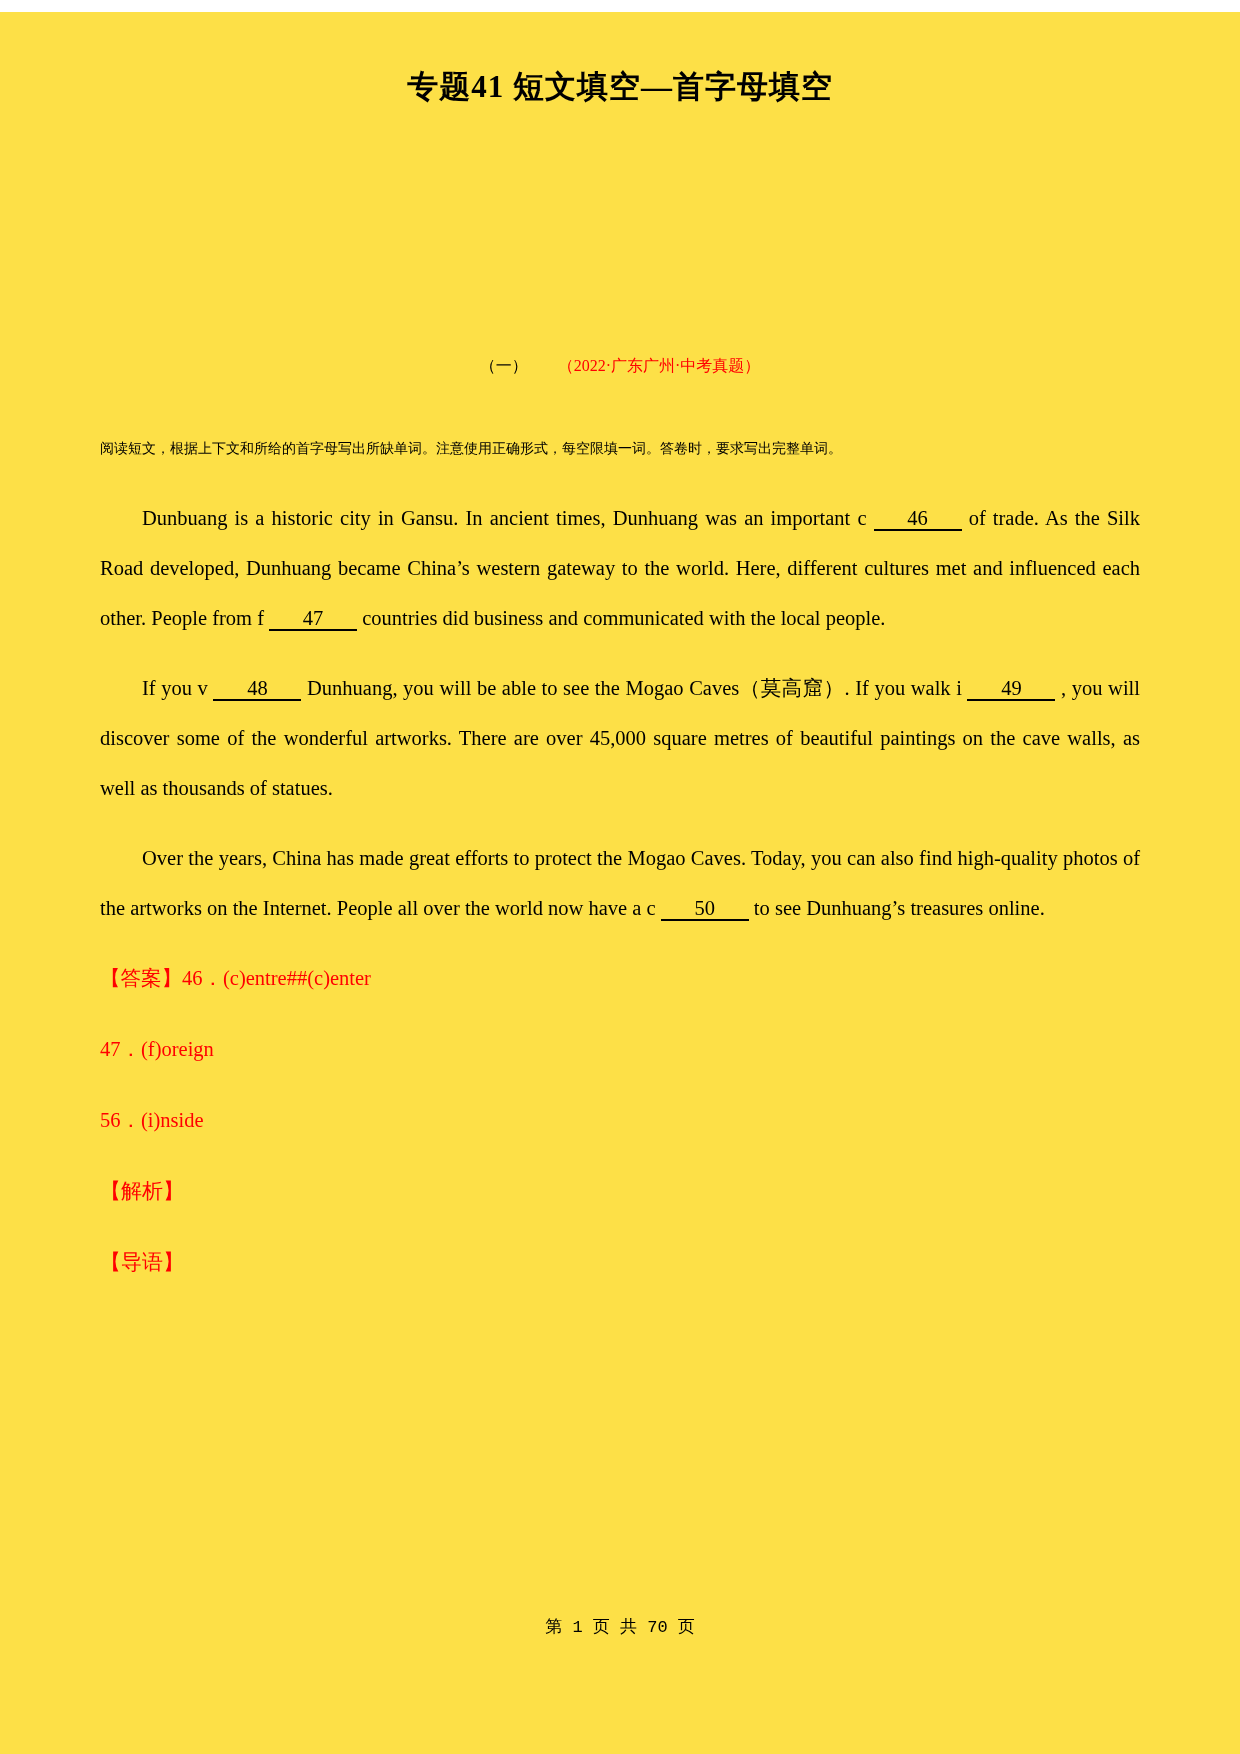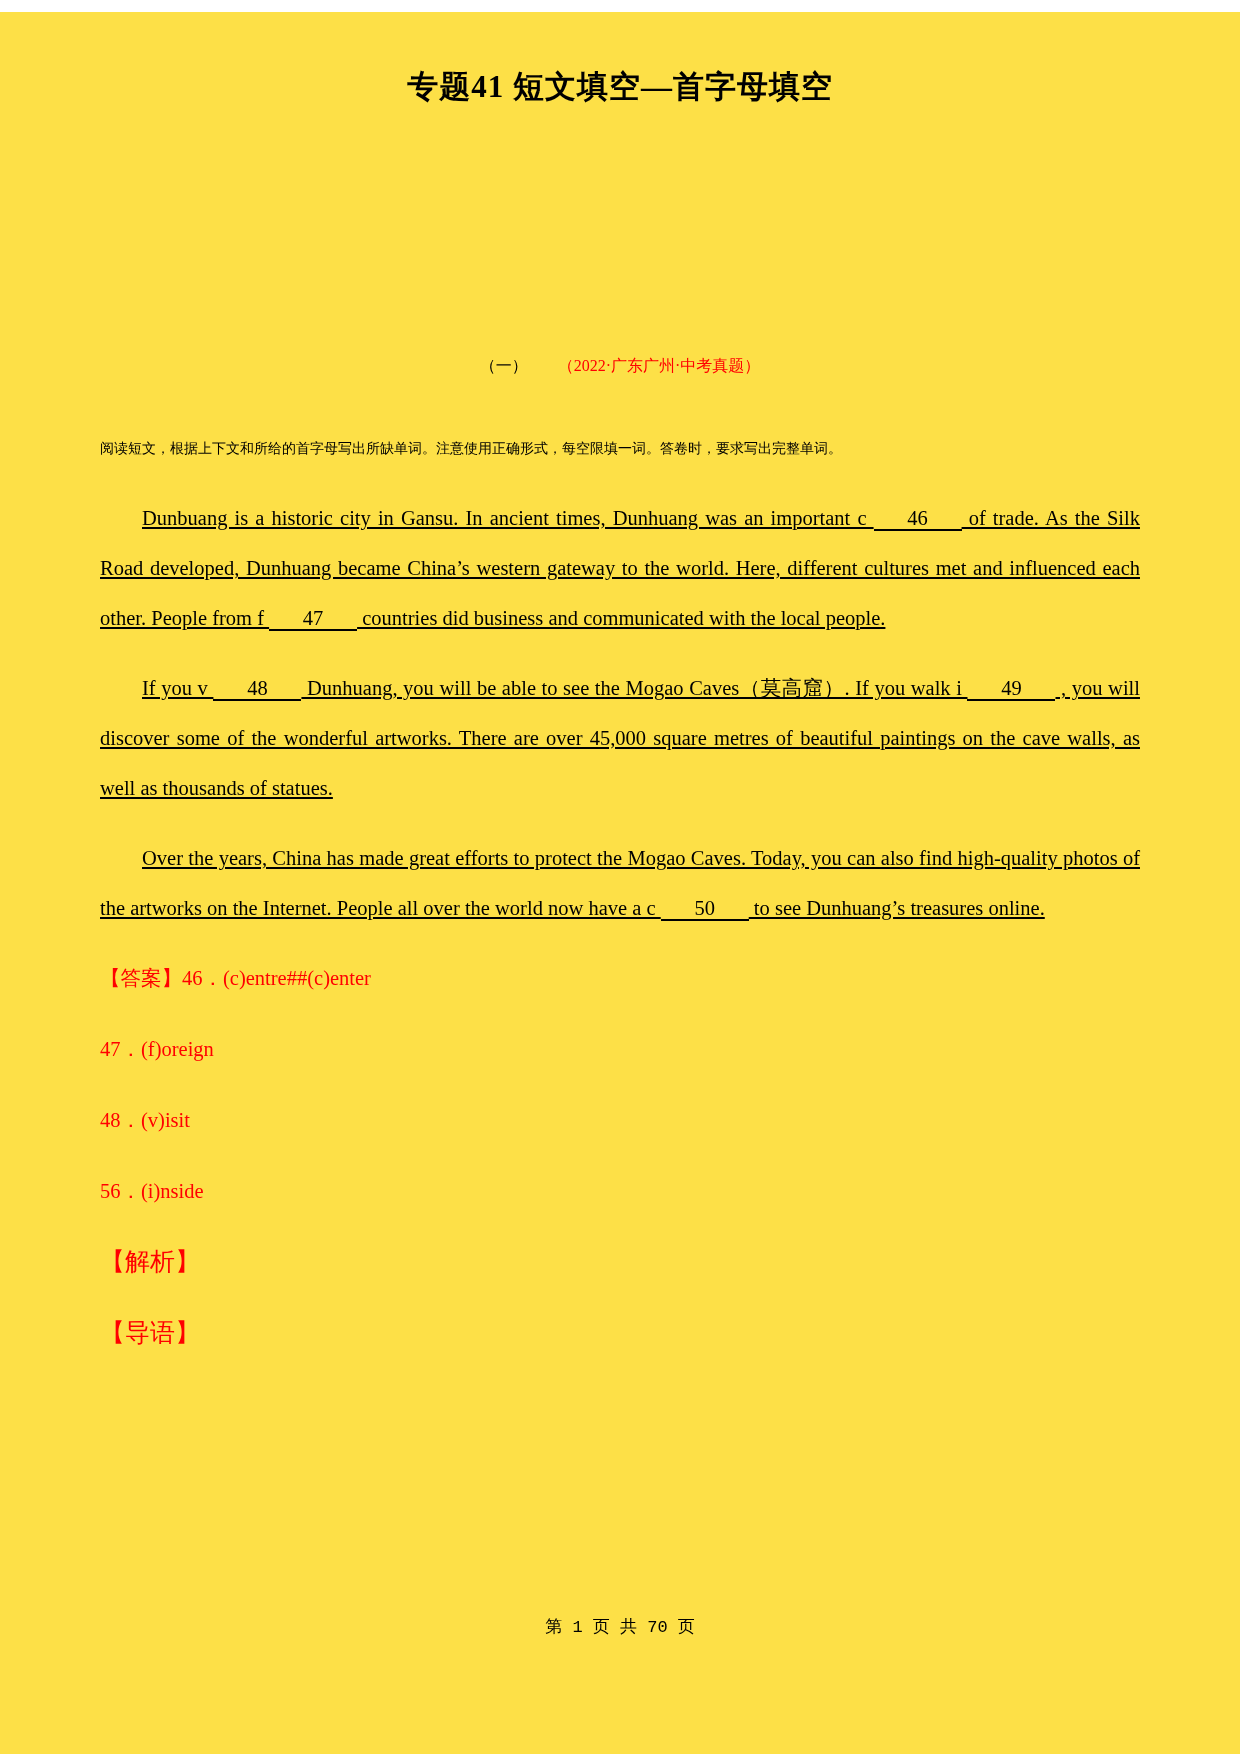--- a/index.html
+++ b/index.html
@@ -38,21 +38,20 @@
     text-align: justify;
     font-family: "Liberation Sans", "DejaVu Sans", sans-serif;
   }
   .passage { margin-top: 22px; }
   .passage-para {
     font-size: 20.5px;
     line-height: 50px;
     text-align: justify;
     text-indent: 42px;
     margin-top: 20px;
-    text-decoration: underline;
   }
   .blank {
     display: inline-block;
     min-width: 88px;
     text-indent: 0;
     text-align: center;
     border-bottom: 2px solid #000000;
     line-height: 22px;
     padding-bottom: 0px;
     vertical-align: baseline;
@@ -60,21 +59,21 @@
   .answers { margin-top: 32px; }
   .answer-line {
     color: #ff0000;
     font-size: 20.5px;
     line-height: 26px;
     margin-bottom: 45px;
   }
   .answer-label { color: #ff0000; }
   .marker-line {
     color: #ff0000;
-    font-size: 25px;
+    font-size: 21px;
     line-height: 26px;
     margin-bottom: 45px;
   }
   .footer {
     position: absolute;
     left: 0; right: 0;
     bottom: 128px;
     text-align: center;
     font-size: 17px;
     font-family: Liberation Mono, monospace;
@@ -98,21 +97,20 @@
       <p class="passage-para"><span>Dunbuang is a historic city in Gansu. In ancient times, Dunhuang was an important c </span><span class="blank">46</span><span> of trade. As the Silk Road developed, Dunhuang became China’s western gateway to the world. Here, different cultures met and influenced each other. People from f </span><span class="blank">47</span><span> countries did business and communicated with the local people.</span></p>
       <p class="passage-para"><span>If you v </span><span class="blank">48</span><span> Dunhuang, you will be able to see the Mogao Caves（莫高窟）. If you walk i </span><span class="blank">49</span><span> , you will discover some of the wonderful artworks. There are over 45,000 square metres of beautiful paintings on the cave walls, as well as thousands of statues.</span></p>
       <p class="passage-para"><span>Over the years, China has made great efforts to protect the Mogao Caves. Today, you can also find high-quality photos of the artworks on the Internet. People all over the world now have a c </span><span class="blank">50</span><span> to see Dunhuang’s treasures online.</span></p>
     </div>
 
   <div class="answers">
     <p class="answer-line">
       <span class="answer-label">【答案】</span><span>46．(c)entre##(c)enter</span>
     </p>
     <p class="answer-line">47．(f)oreign</p>
-    <p class="answer-line">48．(v)isit</p>
     <p class="answer-line">56．(i)nside</p>
   </div>
 
   <p class="marker-line">【解析】</p>
 
   <p class="marker-line">【导语】</p>
 
   <div class="footer">第 1 页 共 70 页</div>
 
 </div>

